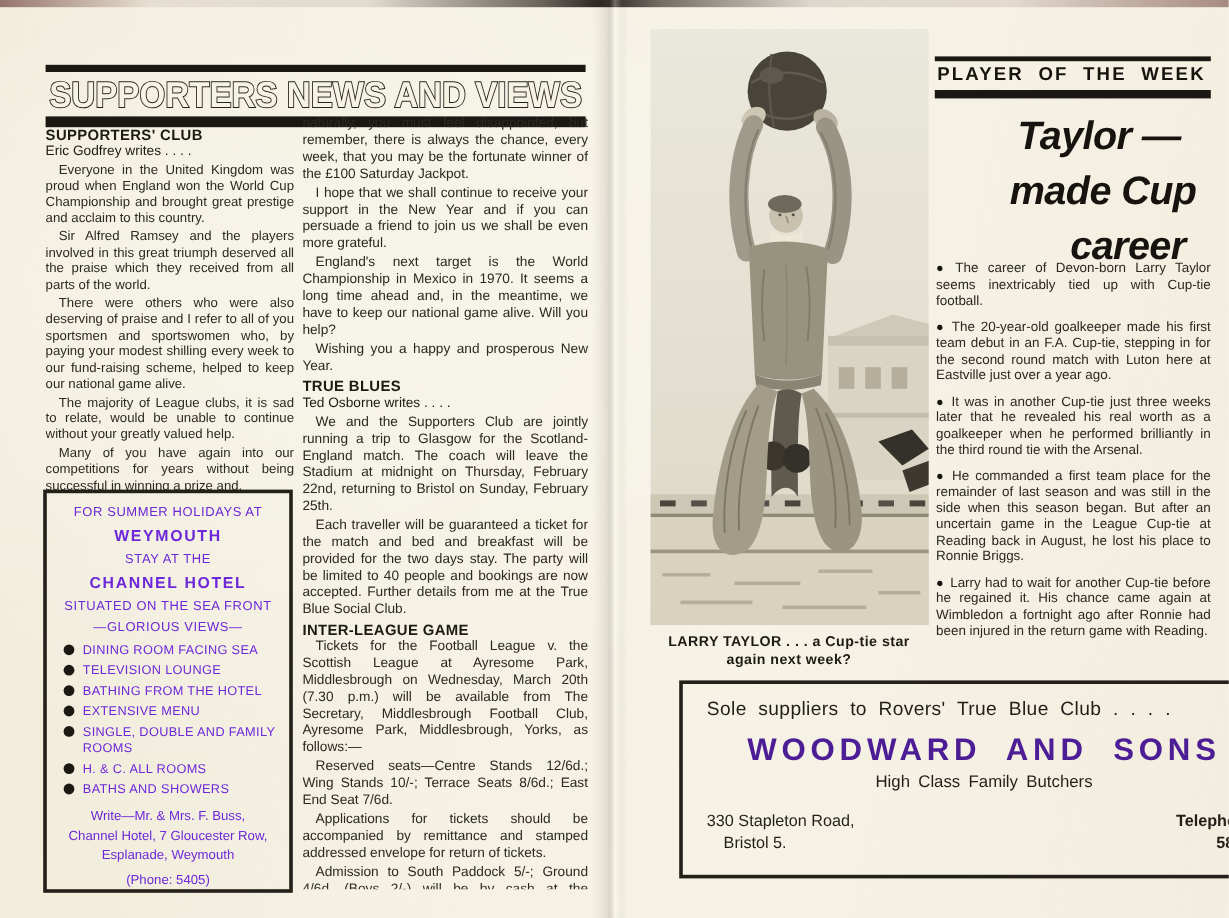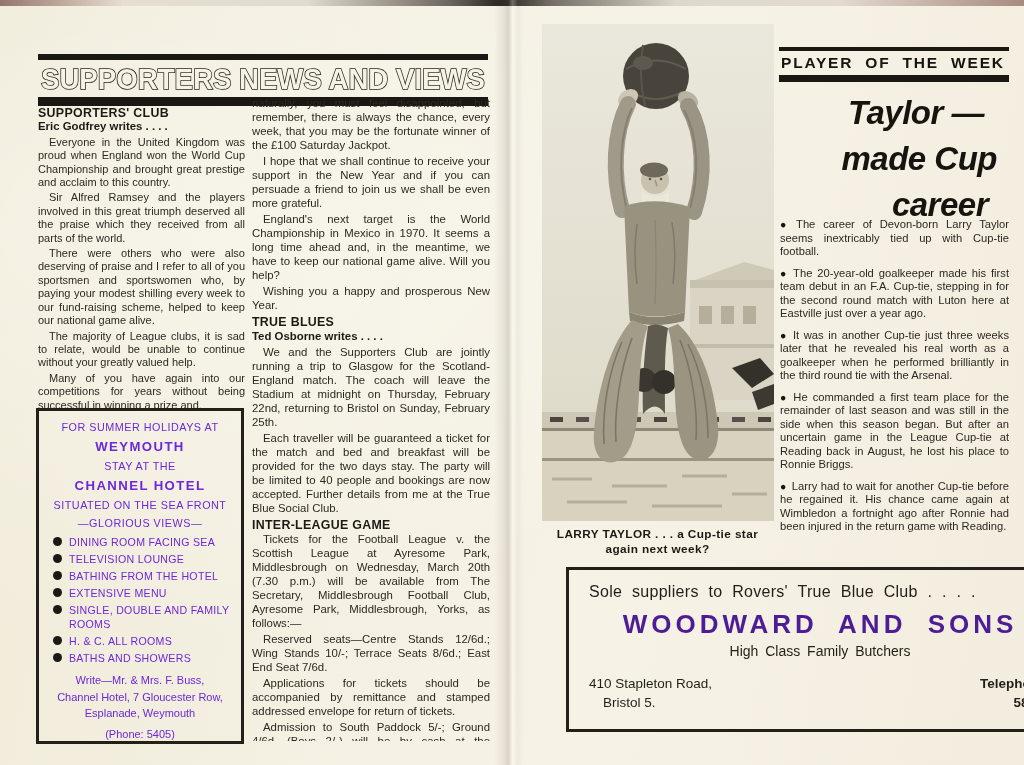--- a/index.html
+++ b/index.html
@@ -34,21 +34,21 @@
   .bar-thick { height:9px; background:#1b1813; margin-top:2px; }
   #news-banner svg { display:block; margin:1px 0 0 0; }
 
   
   .col { text-align:justify; }
   #col1 { left:38px;  top:104px; width:207px; height:310px; overflow:hidden; font-size:11px;   line-height:13.4px; }
   #col2 { left:252px; top:96px; width:238px; height:645px; overflow:hidden; font-size:11.4px; line-height:14px; }
   .col p { margin:0 0 2px 0; text-indent:11px; }
   .col p.noindent { text-indent:0; }
   .colhead { font-size:12.4px; font-weight:bold; color:#1d1a14; margin:3px 0 0 0; letter-spacing:0.3px; text-align:left; }
-  .byline   { font-size:11.4px; font-weight:bold; color:#1d1a14; margin:0 0 2px 0; text-align:left; }
+  .byline   { font-size:11.4px; font-weight:normal; color:#1d1a14; margin:0 0 2px 0; text-align:left; }
 
   
   #hotel-ad {
     left:36px; top:408px; width:208px; height:336px; box-sizing:border-box;
     border:3px solid #23201a; padding:10px 7px 0 7px; text-align:center; color:#6d28d9;
     overflow:hidden;
   }
   .ha-line { font-size:10.8px; letter-spacing:0.5px; margin-bottom:6px; }
   .ha-big  { font-size:13.2px; font-weight:bold; letter-spacing:1.4px; margin-bottom:6px; }
   .ha-features { text-align:left; margin:4px 0 0 7px; }
@@ -276,21 +276,21 @@
   <p class="rb"><span class="dot">●</span><span>He commanded a first team place for the remainder of last season and was still in the side when this season began. But after an uncertain game in the League Cup-tie at Reading back in August, he lost his place to Ronnie Briggs.</span></p>
   <p class="rb"><span class="dot">●</span><span>Larry had to wait for another Cup-tie before he regained it. His chance came again at Wimbledon a fortnight ago after Ronnie had been injured in the return game with Reading.</span></p>
 </div>
 
 <div class="abs" id="butcher-ad">
   <div class="ba-tagline">Sole suppliers to Rovers' True Blue Club . . . .</div>
   <div class="ba-name">WOODWARD AND SONS</div>
   <div class="ba-sub">High Class Family Butchers</div>
   <div class="ba-row">
     <div class="ba-addr">
-      <div>410 Stapleton Road,</div>
+      <div>330 Stapleton Road,</div>
       <div class="ba-addr2">Bristol 5.</div>
     </div>
     <div class="ba-tel">
       <div>Telephone:</div>
       <div>58559</div>
     </div>
   </div>
 </div>
 
 </body></html>

